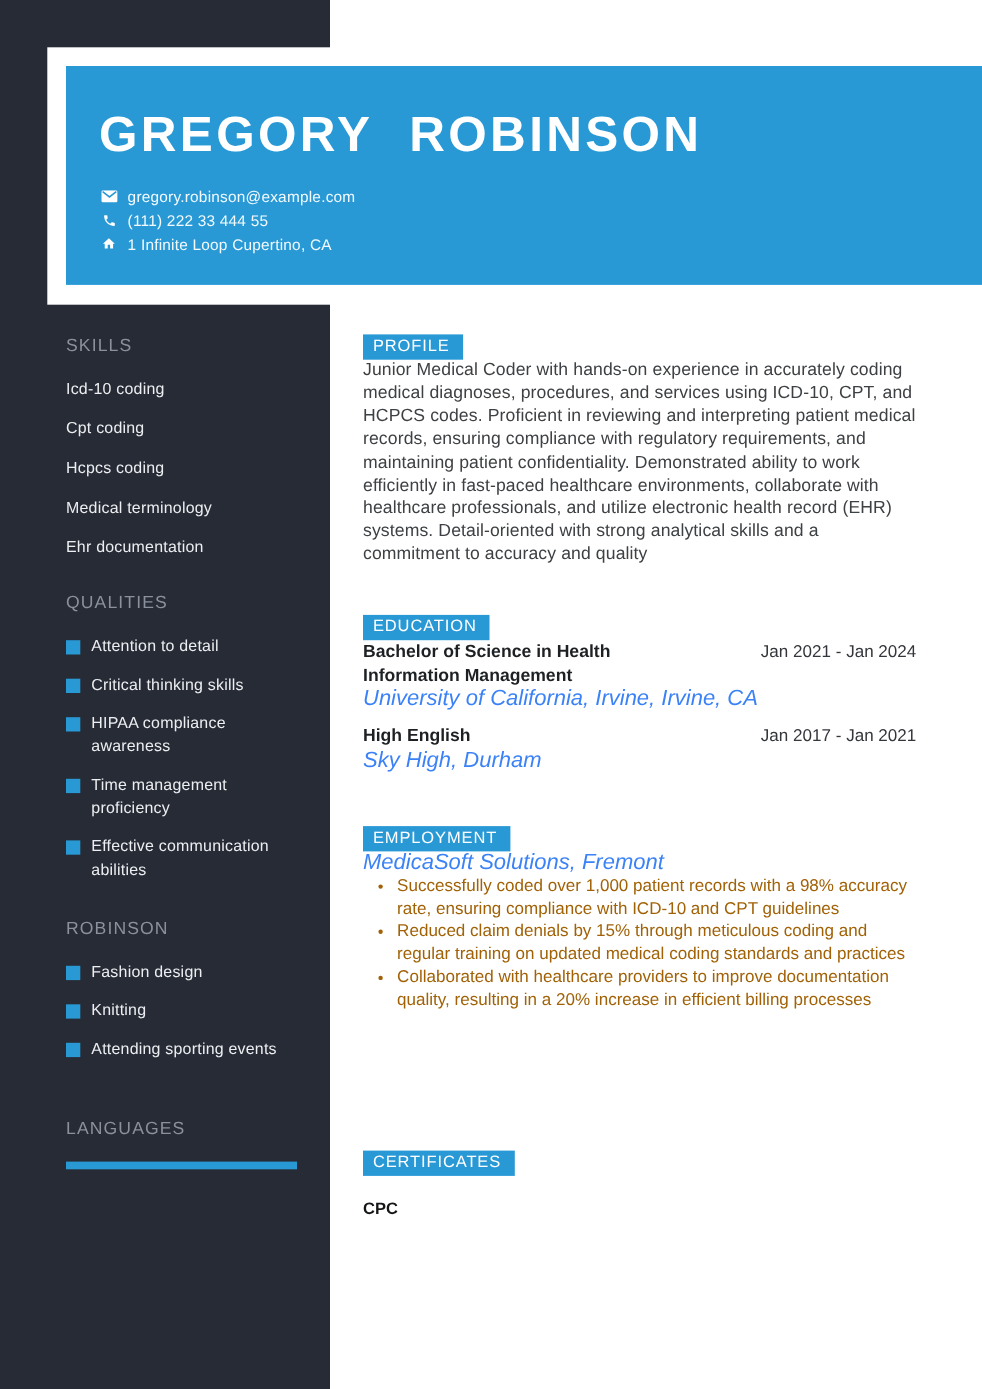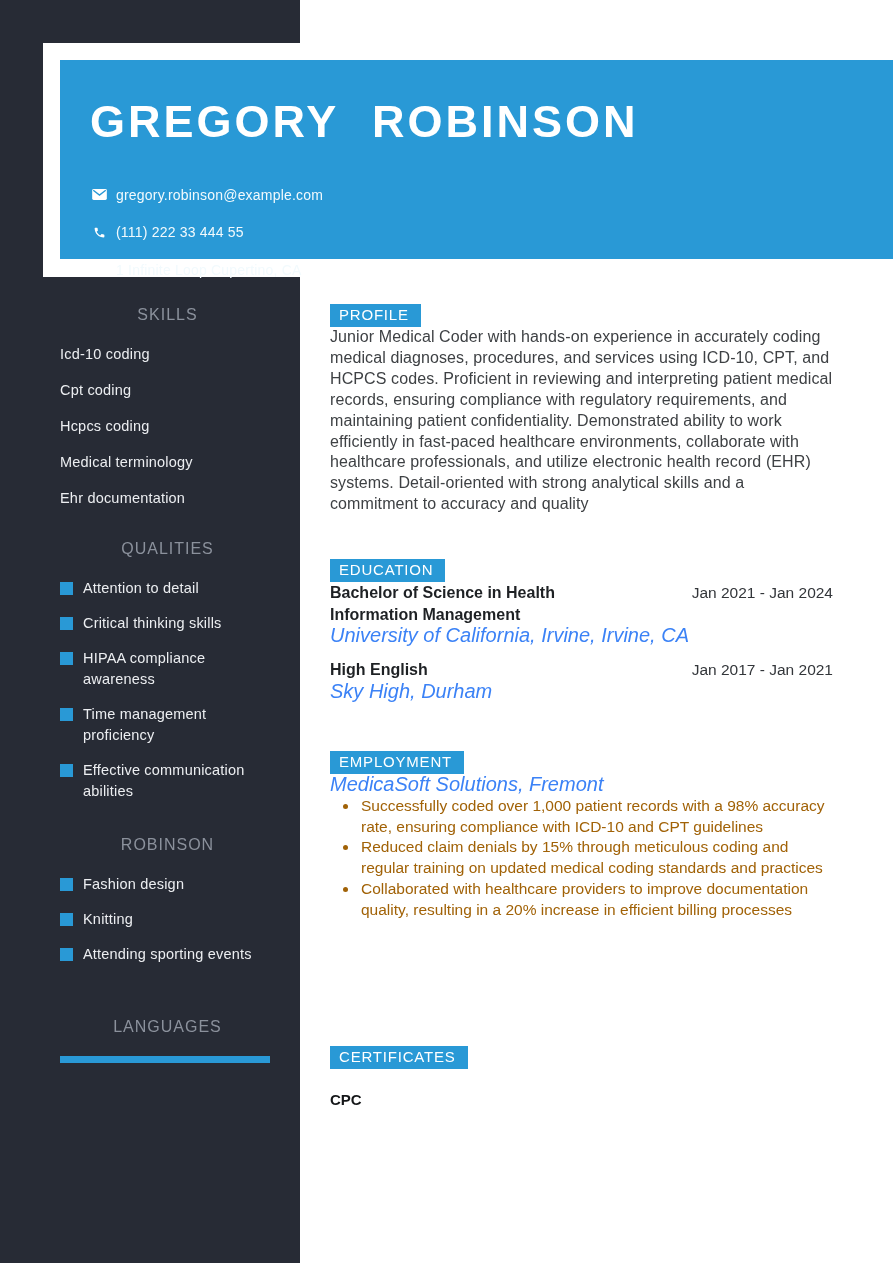--- a/index.html
+++ b/index.html
@@ -46,39 +46,37 @@
     white-space: nowrap;
   }
   .contact { position: absolute; left: 31px; top: 108px; }
   .contact-row {
     display: flex;
     align-items: center;
     height: 21.5px;
     font-size: 14px;
     color: #f2fafd;
     letter-spacing: 0.2px;
-    margin-top: 16px;
   }
   .contact-row .cicon {
     width: 16px; height: 14px;
     margin-right: 9px;
     display: inline-flex;
     align-items: center;
     justify-content: center;
   }
   
   .sb-section { position: absolute; left: 60px; width: 215px; color: #e9ebee; }
   .sb-title {
     font-size: 16px;
     color: #8b919c;
     letter-spacing: 1px;
     line-height: 22px;
     margin-bottom: 18px;
     font-weight: 400;
-    text-align: center;
   }
   .sb-item {
     font-size: 14.5px;
     line-height: 21px;
     margin-bottom: 15px;
     color: #eceef1;
     letter-spacing: 0.2px;
   }
   .sb-bullet-item {
     display: flex;

